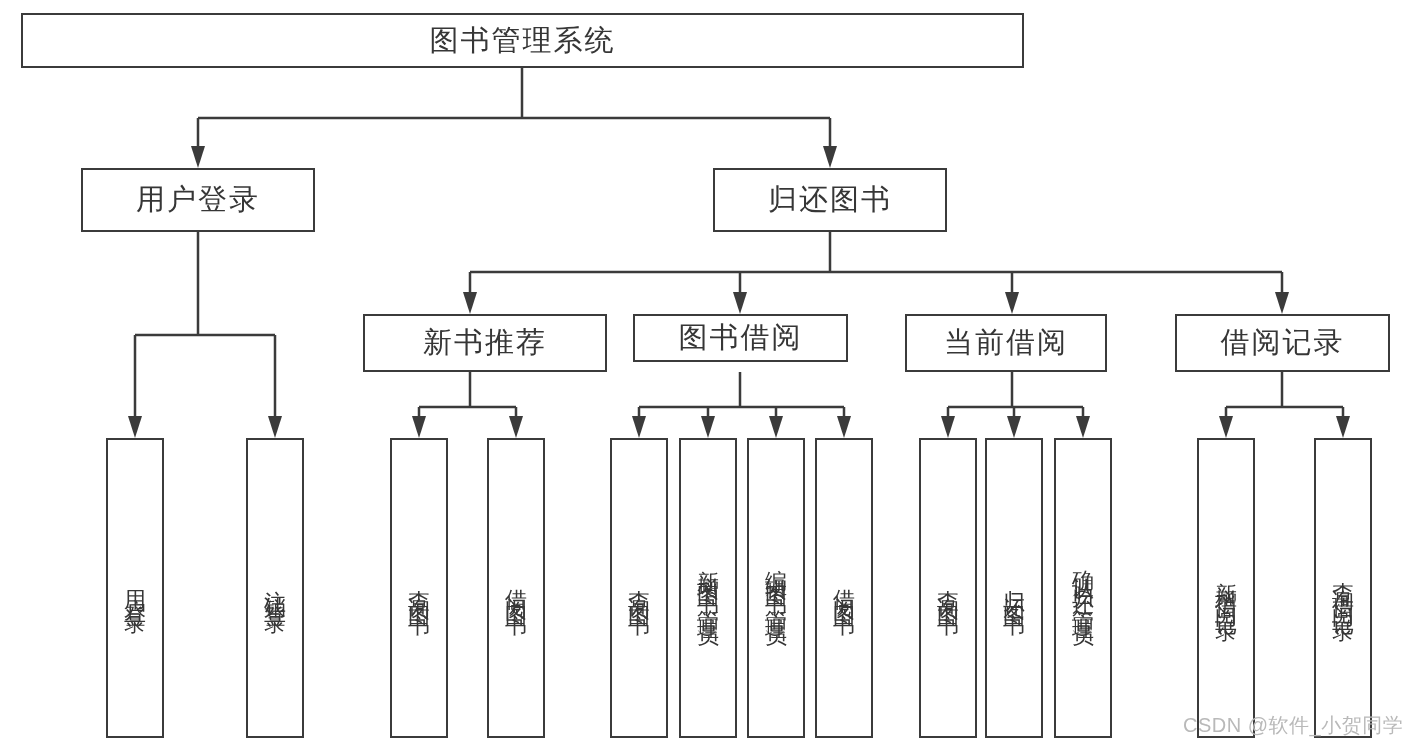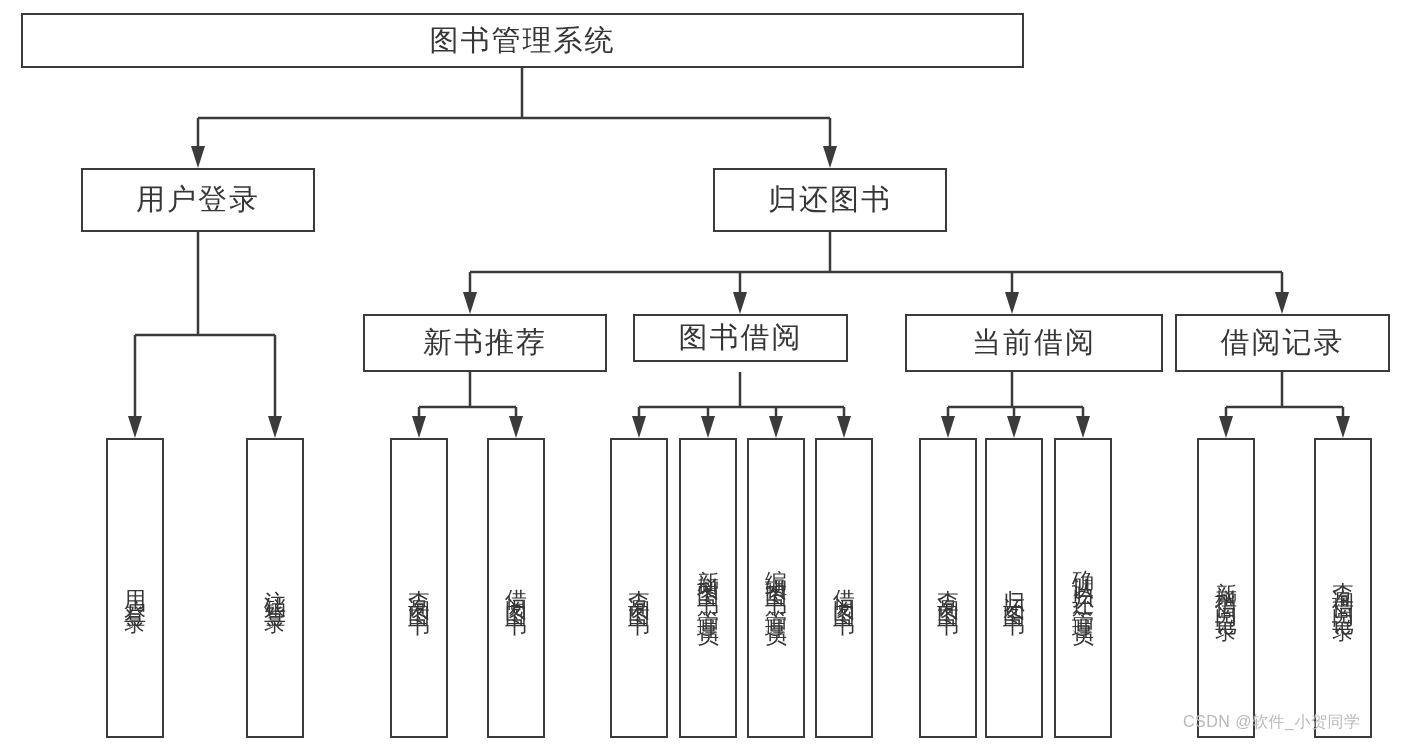--- a/index.html
+++ b/index.html
@@ -19,21 +19,21 @@
     display:flex; align-items:center; justify-content:center;
     color:var(--text,#363636);
     font-size:29px; letter-spacing:2px; white-space:nowrap;
   }
   .leaf {
     writing-mode:vertical-rl; text-orientation:mixed;
     font-size:22px; letter-spacing:8px; line-height:1;
   }
   .watermark {
     position:absolute; left:1183px; top:712px;
-    font-size:16px; letter-spacing:0.5px; white-space:nowrap;
+    font-size:20px; letter-spacing:0.5px; white-space:nowrap;
     color:var(--watermark,#b9b9b9);
   }
 </style>
 </head>
 <body>
 
 <div class="canvas">
 
   <svg class="connectors" viewBox="0 0 1405 747">
     <g>
@@ -78,21 +78,21 @@
     </g>
   </svg>
 
   <div class="node head" style="left:21px;top:13px;width:1003px;height:55px">图书管理系统</div>
 
   <div class="node head" style="left:81px;top:168px;width:234px;height:64px">用户登录</div>
   <div class="node head" style="left:713px;top:168px;width:234px;height:64px">归还图书</div>
 
   <div class="node head" style="left:363px;top:314px;width:244px;height:58px">新书推荐</div>
   <div class="node head" style="left:633px;top:314px;width:215px;height:48px">图书借阅</div>
-  <div class="node head" style="left:905px;top:314px;width:258px;height:58px">当前借阅</div>
+  <div class="node head" style="left:905px;top:314px;width:202px;height:58px">当前借阅</div>
   <div class="node head" style="left:1175px;top:314px;width:215px;height:58px">借阅记录</div>
 
   <div class="node leaf" style="left:106px;top:438px;width:58px;height:300px">用户登录</div>
   <div class="node leaf" style="left:246px;top:438px;width:58px;height:300px">注销登录</div>
 
   <div class="node leaf" style="left:390px;top:438px;width:58px;height:300px">查询图书</div>
   <div class="node leaf" style="left:487px;top:438px;width:58px;height:300px">借阅图书</div>
 
   <div class="node leaf" style="left:610px;top:438px;width:58px;height:300px">查询图书</div>
   <div class="node leaf" style="left:679px;top:438px;width:58px;height:300px">新增图书（管理员）</div>

